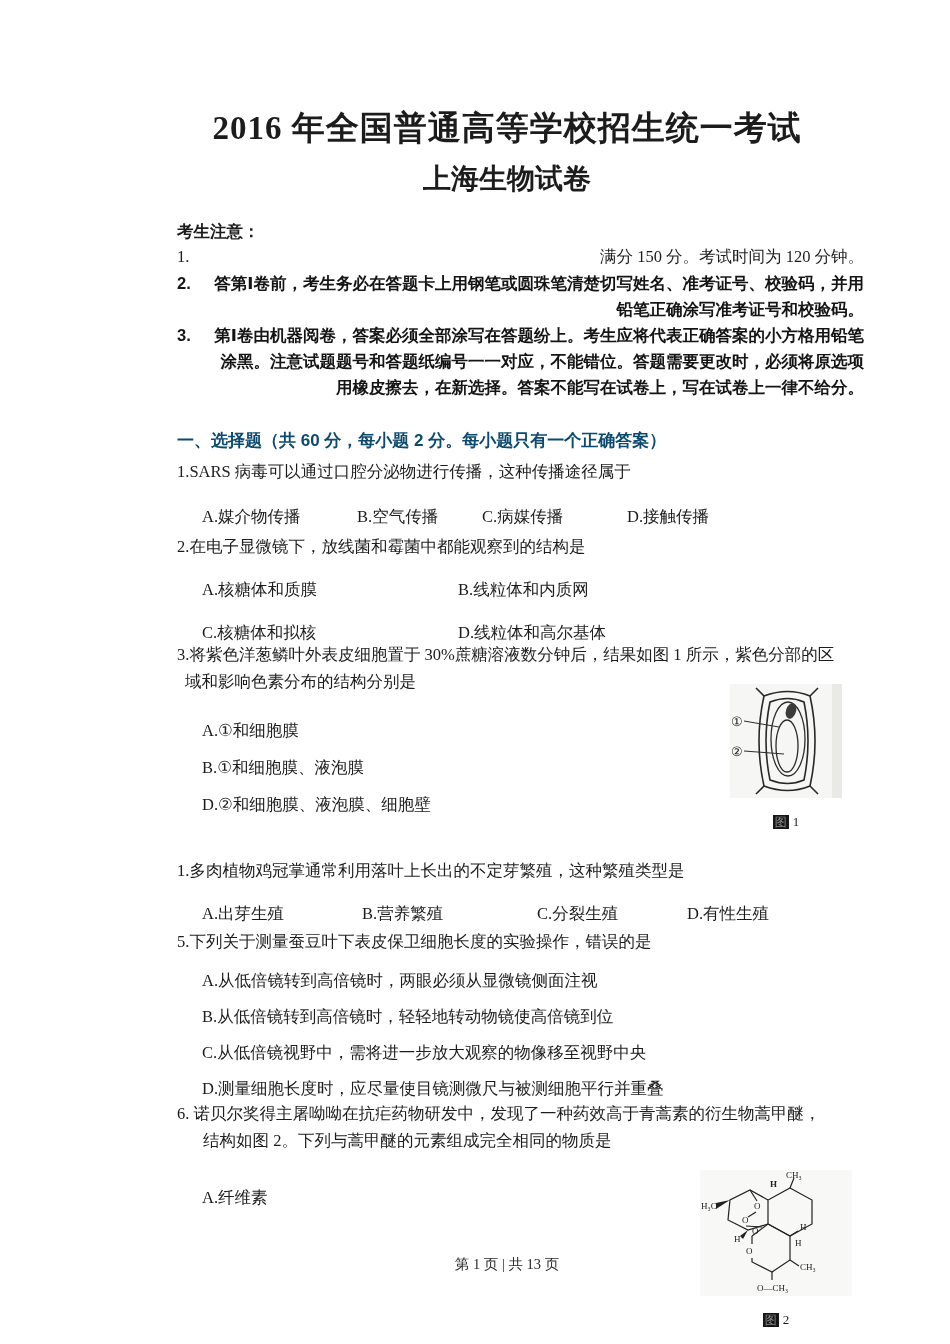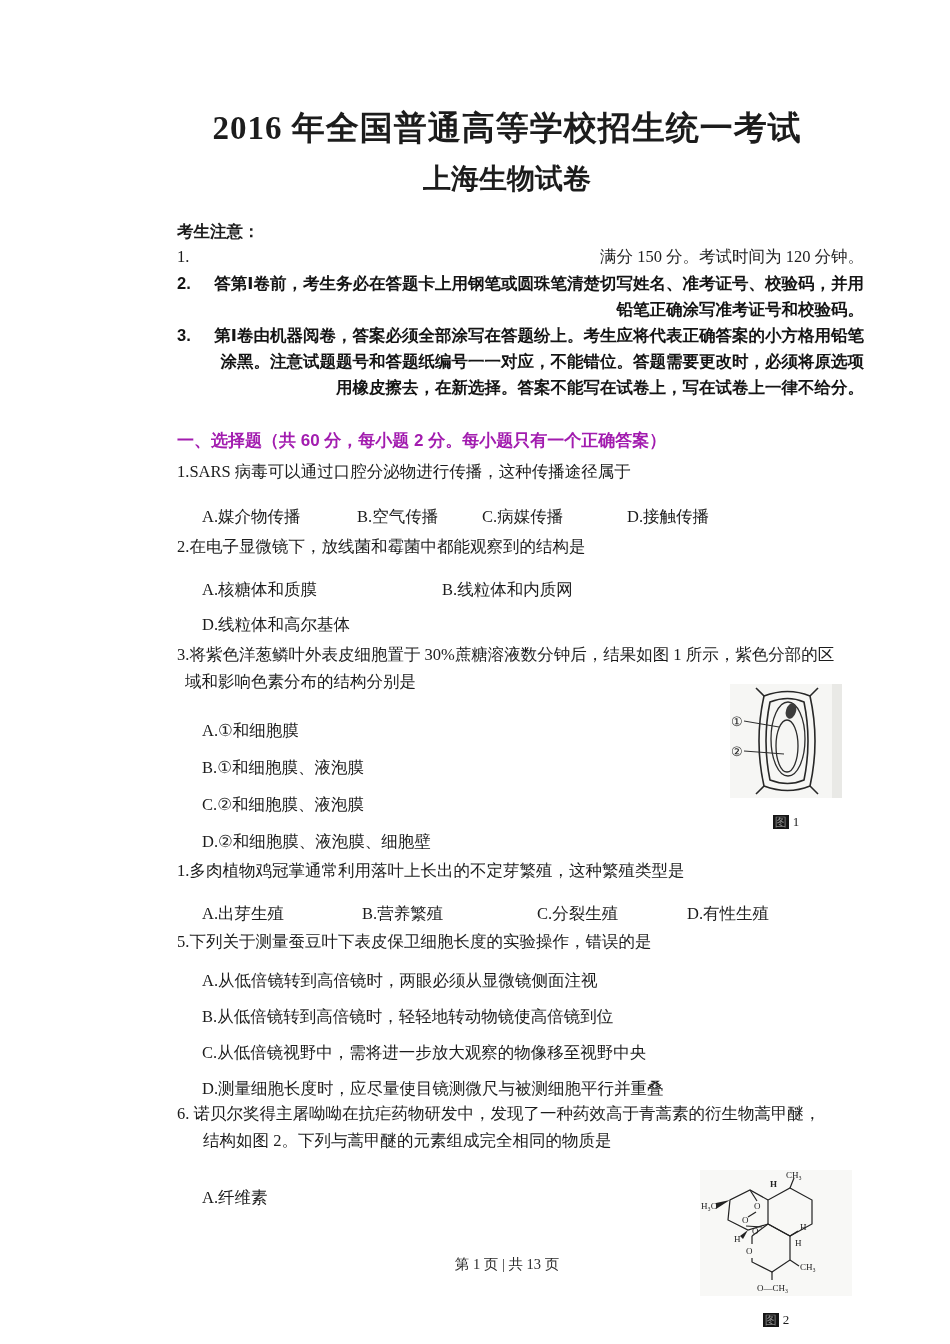--- a/index.html
+++ b/index.html
@@ -16,40 +16,40 @@
   .abs{position:absolute;left:145px;right:118px;}
 
   .notice{top:218px;font-size:16.5px;line-height:26px;}
   .notice-head{font-family:"Liberation Sans","DejaVu Sans",sans-serif;font-weight:700;font-size:16.5px;}
   .n-item{display:flex;}
   .n-item .num{width:28px;flex:none;}
   .n-item .ntext{flex:1;text-align:right;}
   .n-item.hei{font-family:"Liberation Sans","DejaVu Sans",sans-serif;font-weight:700;color:#141414;}
 
   .section-head{top:427px;font-family:"Liberation Sans","DejaVu Sans",sans-serif;
-    font-weight:700;font-size:17px;line-height:27px;color:#a21caf;}
+    font-weight:700;font-size:17px;line-height:27px;color:#0c4a6e;}
 
   .q{font-size:16.5px;line-height:27px;}
   .q .stem-line2{padding-left:8px;}
   .q6 .stem-line2{padding-left:26px;font-family:Liberation Serif, serif;}
 
   .q1{top:458px;} .q2{top:533px;} .q3{top:641px;}
   .q4{top:857px;} .q5{top:928px;} .q6{top:1100px;}
 
   .opt-row{display:flex;padding-left:25px;}
   .q1 .opt-row{margin-top:18px;}
   .q1 .opt-row span:nth-child(1){width:155px;}
   .q1 .opt-row span:nth-child(2){width:125px;}
   .q1 .opt-row span:nth-child(3){width:145px;}
   .q4 .opt-row{margin-top:16px;align-items:center;}
   .q4 .opt-row span:nth-child(1){width:160px;}
   .q4 .opt-row span:nth-child(2){width:175px;}
   .q4 .opt-row span:nth-child(3){width:150px;}
 
-  .opt-grid{display:grid;grid-template-columns:240px auto;row-gap:8px;margin:16px 0 0 25px;width:max-content;}
+  .opt-grid{display:grid;grid-template-columns:240px auto;row-gap:8px;margin:16px 0 0 25px;width:max-content;gap:16px;}
 
   .opt-col p{margin:10px 0 0 25px;}
   .q3 .opt-col p:first-child{margin-top:22px;}
   .q5 .opt-col p{margin:9px 0 0 25px;}
   .q5 .opt-col p:first-child{margin-top:12px;}
   .q6 .opt-col p{margin:30px 0 0 25px;}
 
   .fig{position:absolute;text-align:center;}
   .fig1{left:553px;top:43px;width:112px;}
   .fig2{left:523px;top:70px;width:152px;}
@@ -97,31 +97,31 @@
       <span>C.病媒传播</span>
       <span>D.接触传播</span>
     </div>
   </div>
 
   <div class="abs q q2">
     <div class="stem">2.在电子显微镜下，放线菌和霉菌中都能观察到的结构是</div>
     <div class="opt-grid">
       <span>A.核糖体和质膜</span>
       <span>B.线粒体和内质网</span>
+      <span>C.核糖体和拟核</span>
       <span>D.线粒体和高尔基体</span>
     </div>
   </div>
 
   <div class="abs q q3">
     <div class="stem">3.将紫色洋葱鳞叶外表皮细胞置于 30%蔗糖溶液数分钟后，结果如图 1 所示，紫色分部的区</div>
     <div class="stem stem-line2">域和影响色素分布的结构分别是</div>
     <div class="opt-col">
       <p>A.①和细胞膜</p>
       <p>B.①和细胞膜、液泡膜</p>
-      <p>C.②和细胞膜、液泡膜</p>
       <p>D.②和细胞膜、液泡膜、细胞壁</p>
     </div>
     <div class="fig fig1">
       <svg width="112" height="114" viewBox="0 0 112 114">
         <rect x="0" y="0" width="112" height="114" fill="#f6f6f4"></rect>
         <rect x="102" y="0" width="10" height="114" fill="#e9e9e6"></rect>
         <g stroke="#272727" fill="none" stroke-width="1.6">
           <path d="M34,12 Q58,3 80,12 Q90,57 80,102 Q58,111 34,102 Q24,57 34,12 Z"></path>
           <path d="M40,18 Q58,11 74,18 Q82,57 74,96 Q58,103 40,96 Q32,57 40,18 Z"></path>
           <line x1="34" y1="12" x2="26" y2="4"></line>

